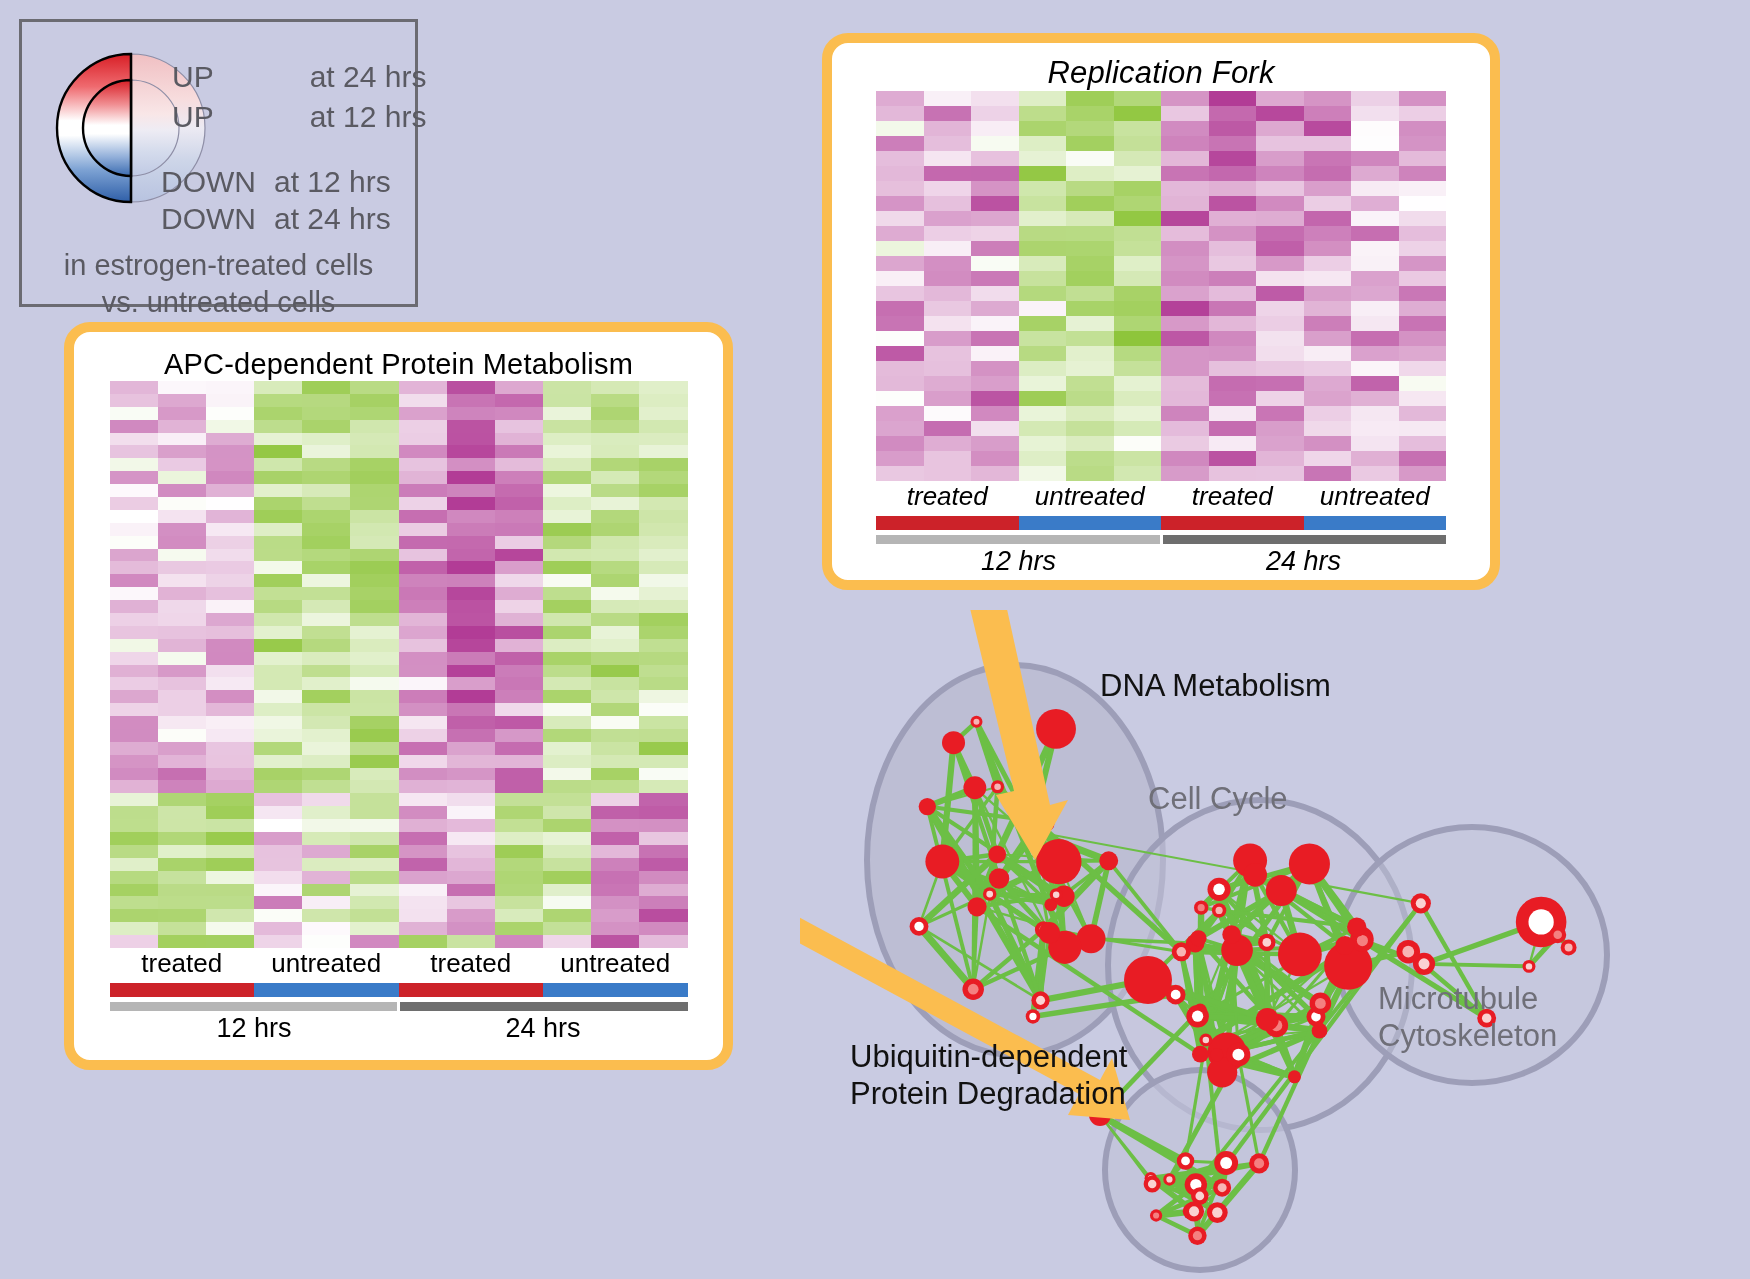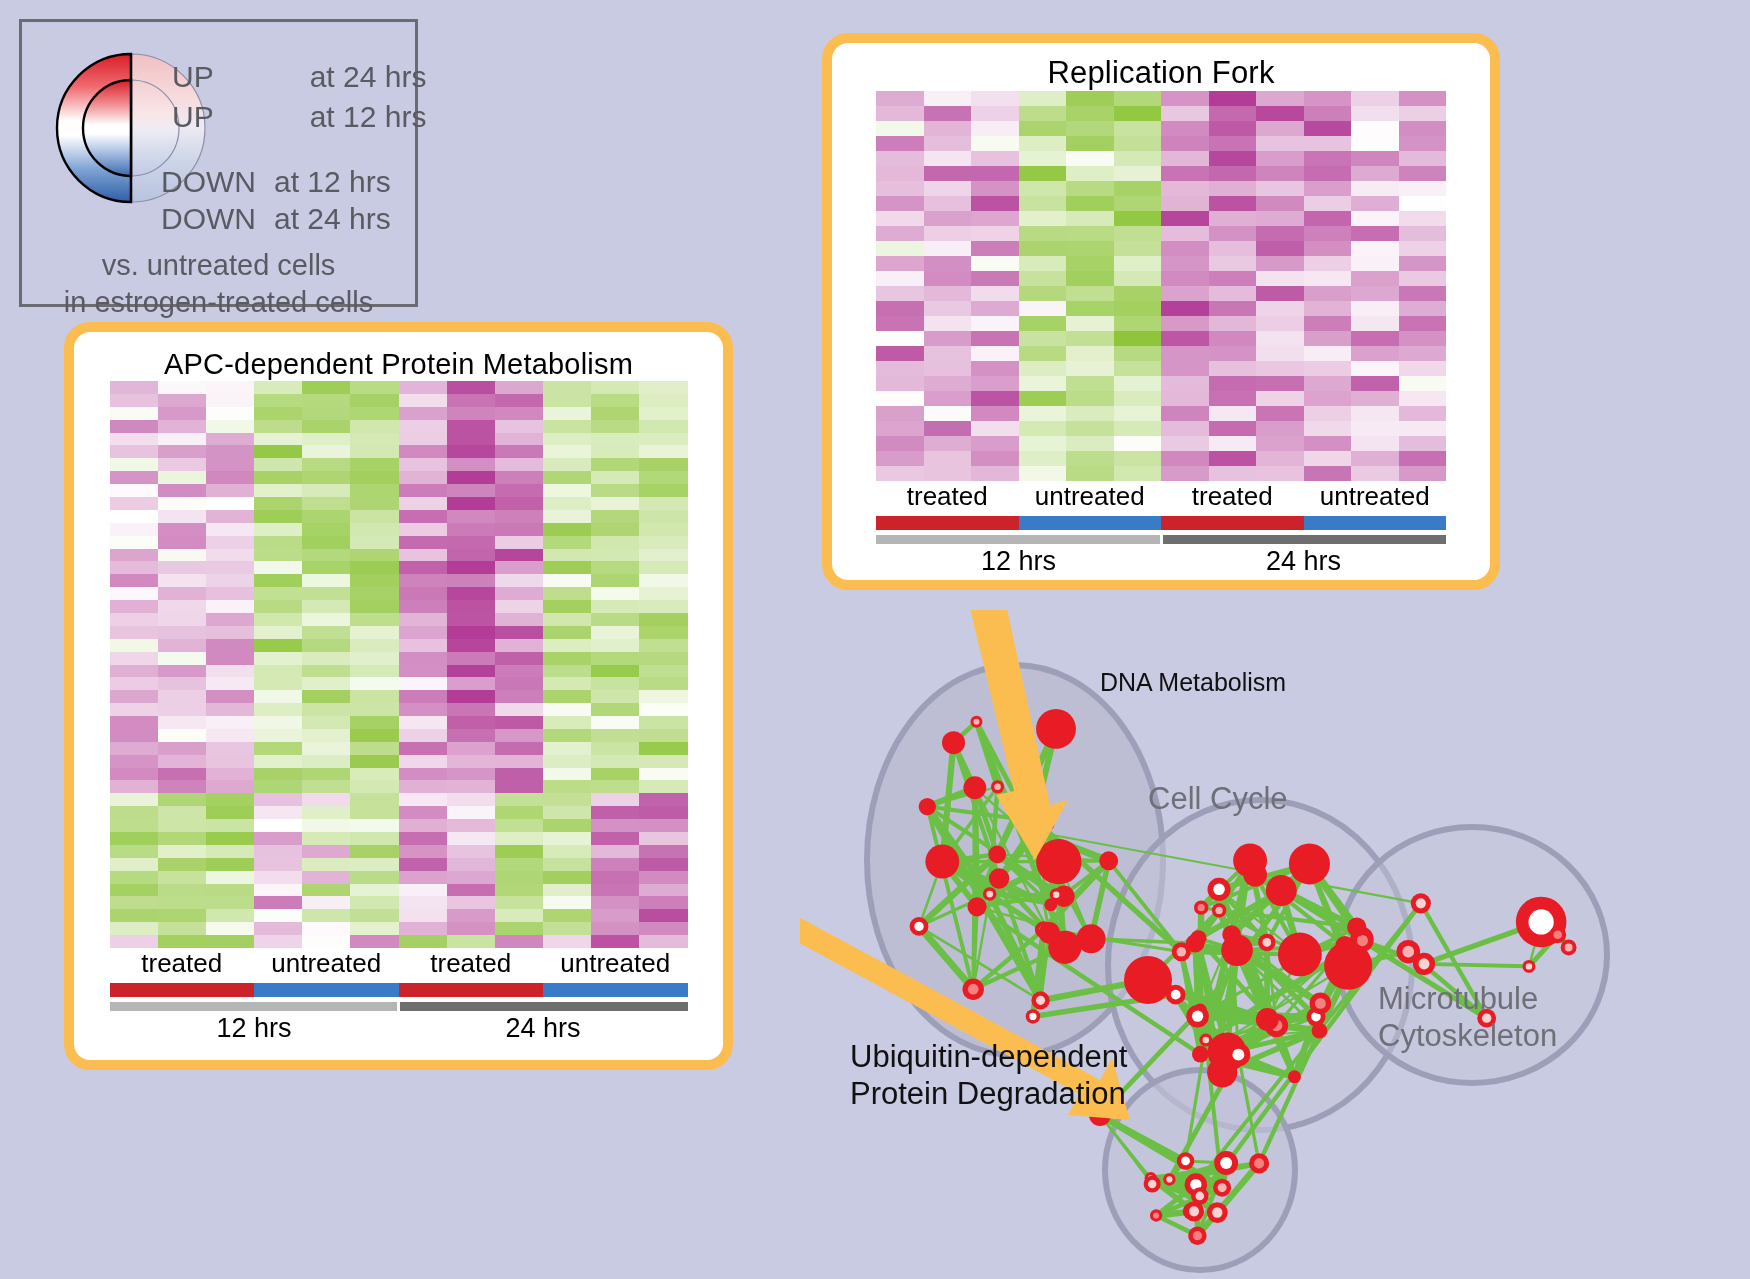--- a/index.html
+++ b/index.html
@@ -42,21 +42,21 @@
   .key-items{margin-top:6px;padding-left:60px;}
   .key-item{display:flex;align-items:center;gap:14px;margin:1px 0;}
   .swatch{width:27px;height:27px;border:2px solid #6b6b72;box-sizing:border-box;}
   .key-item span.klabel{font-size:31px;color:#000;line-height:1;}
 
   
   .panel{
     position:absolute;background:#ffffff;border:10px solid #fbbd4f;
     border-radius:26px;box-sizing:border-box;
   }
-  #panel-replication{left:822px;top:33px;width:678px;height:557px;}
+  #panel-replication{left:822px;top:33px;width:678px;height:557px;font-style:italic;}
   #panel-apc{left:64px;top:322px;width:669px;height:748px;}
   .panel-title{
     text-align:center;font-size:31px;color:#000;font-weight:normal;
     margin:0;padding-top:12px;letter-spacing:.2px;
   }
   #panel-apc .panel-title{font-size:29px;padding-top:16px;}
   .heatmap{display:grid;margin:0 auto;}
   .hm-cell{width:100%;height:100%;}
 
   
@@ -65,21 +65,21 @@
     text-align:center;font-size:26px;color:#000;
   }
   .bar-row{display:flex;margin:4px auto 0 auto;height:14px;}
   .time-bar-row{display:flex;margin:5px auto 0 auto;height:9px;}
   .time-label-row{display:flex;margin:2px auto 0 auto;}
   .time-label-row div{text-align:center;font-size:27px;color:#000;}
 
   
   #network{position:absolute;left:800px;top:610px;width:950px;height:669px;}
   .net-label{position:absolute;white-space:nowrap;}
-  #label-dna{left:300px;top:58px;font-size:25px;color:#111;}
+  #label-dna{left:300px;top:58px;font-size:31px;color:#111;}
   #label-cellcycle{left:348px;top:171px;font-size:31px;color:#6f6f78;}
   #label-micro{left:578px;top:370px;font-size:31px;color:#6f6f78;line-height:1.2;text-align:left;}
   #label-ubiq{left:50px;top:428px;font-size:31px;color:#111;line-height:1.2;}
 </style>
 </head>
 <body>
 
 <div class="stage">
 
   <div id="legend-box">
@@ -133,22 +133,22 @@
       <span class="lg-term">UP</span><span class="lg-when">at 12 hrs</span>
     </div>
     <div class="legend-row" id="lg-dn12">
       <span class="lg-term">DOWN</span><span class="lg-when">at 12 hrs</span>
     </div>
     <div class="legend-row" id="lg-dn24">
       <span class="lg-term">DOWN</span><span class="lg-when">at 24 hrs</span>
     </div>
 
     <div id="legend-caption">
+      <div>in estrogen-treated cells</div>
       <div>vs. untreated cells</div>
-      <div>in estrogen-treated cells</div>
     </div>
   </div>
 
 
   <div class="panel" id="panel-replication">
     <div class="panel-title">Replication Fork</div>
     <div class="heatmap" id="hm-rep" style="grid-template-columns: repeat(12, 1fr); grid-template-rows: repeat(26, 1fr); width: 570px; height: 390px;">
         <div class="hm-cell" style="background: rgb(222, 171, 210);"></div>
         <div class="hm-cell" style="background: rgb(249, 240, 247);"></div>
         <div class="hm-cell" style="background: rgb(243, 224, 238);"></div>

